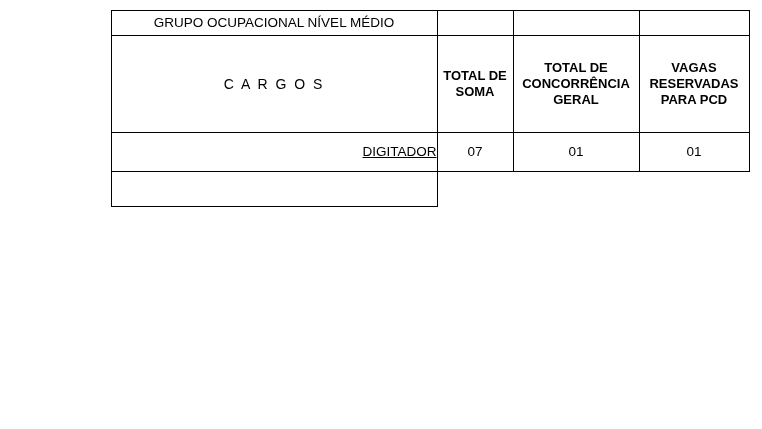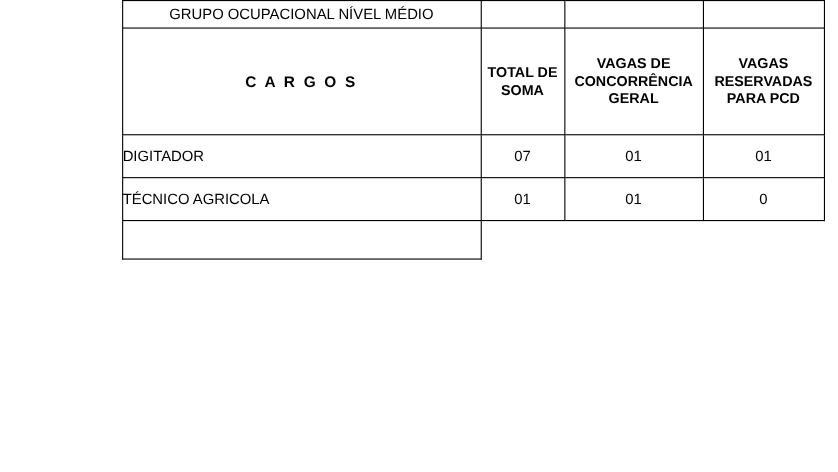--- a/index.html
+++ b/index.html
@@ -18,21 +18,21 @@
     position: relative;
     width: 762px;
     height: 429px;
     background: #ffffff;
   }
   table.vagas {
     border-collapse: collapse;
     table-layout: fixed;
     width: 748px;
     margin-left: 1px;
-    margin-top: 0px;
+    margin-top: 10px;
   }
   table.vagas td {
     border: 1px solid #000000;
     padding: 0;
     vertical-align: middle;
     text-align: center;
     font-size: 13.5px;
     line-height: 1.15;
     color: #000000;
   }
@@ -53,34 +53,35 @@
     font-size: 13.5px;
     text-align: center;
   }
   .hdr td {
     height: 96px;
     font-weight: bold;
     font-size: 13.5px;
   }
   .hdr .cargos-cell {
     letter-spacing: 2px;
-    font-weight: bold;
+    font-weight: normal;
     font-size: 14px;
   }
   .hdr .small-hdr {
     font-size: 13px;
     line-height: 1.25;
   }
   .data td {
     height: 38px;
     font-size: 14px;
     font-weight: normal;
   }
   .data td.name {
-    text-align: left;
+    text-align: right;
+    text-decoration: underline;
   }
   .soma td {
     height: 30px;
     font-weight: bold;
     font-size: 14px;
   }
   .tail td {
     height: 34px;
   }
   .cell-pad {
@@ -105,39 +106,32 @@
         <td class="group-title cell-pad">GRUPO OCUPACIONAL NÍVEL MÉDIO</td>
         <td></td>
         <td></td>
         <td></td>
       </tr>
 
       <tr class="hdr">
         <td class="noborder"></td>
         <td class="cargos-cell cell-pad">C A R G O S</td>
         <td class="small-hdr cell-pad">TOTAL DE SOMA</td>
-        <td class="small-hdr cell-pad">VAGAS DE CONCORRÊNCIA GERAL</td>
+        <td class="small-hdr cell-pad">TOTAL DE CONCORRÊNCIA GERAL</td>
         <td class="small-hdr cell-pad">VAGAS RESERVADAS PARA PCD</td>
       </tr>
 
       <tr class="data">
         <td class="noborder"></td>
         <td class="name cell-pad">DIGITADOR</td>
         <td class="cell-pad">07</td>
         <td class="cell-pad">01</td>
         <td class="cell-pad">01</td>
       </tr>
 
-      <tr class="data">
-        <td class="noborder"></td>
-        <td class="name cell-pad">TÉCNICO AGRICOLA</td>
-        <td class="cell-pad">01</td>
-        <td class="cell-pad">01</td>
-        <td class="cell-pad">0</td>
-      </tr>
 
 
 
 
 
 
       <tr class="tail">
         <td class="noborder"></td>
         <td></td>
         <td class="noborder"></td>

